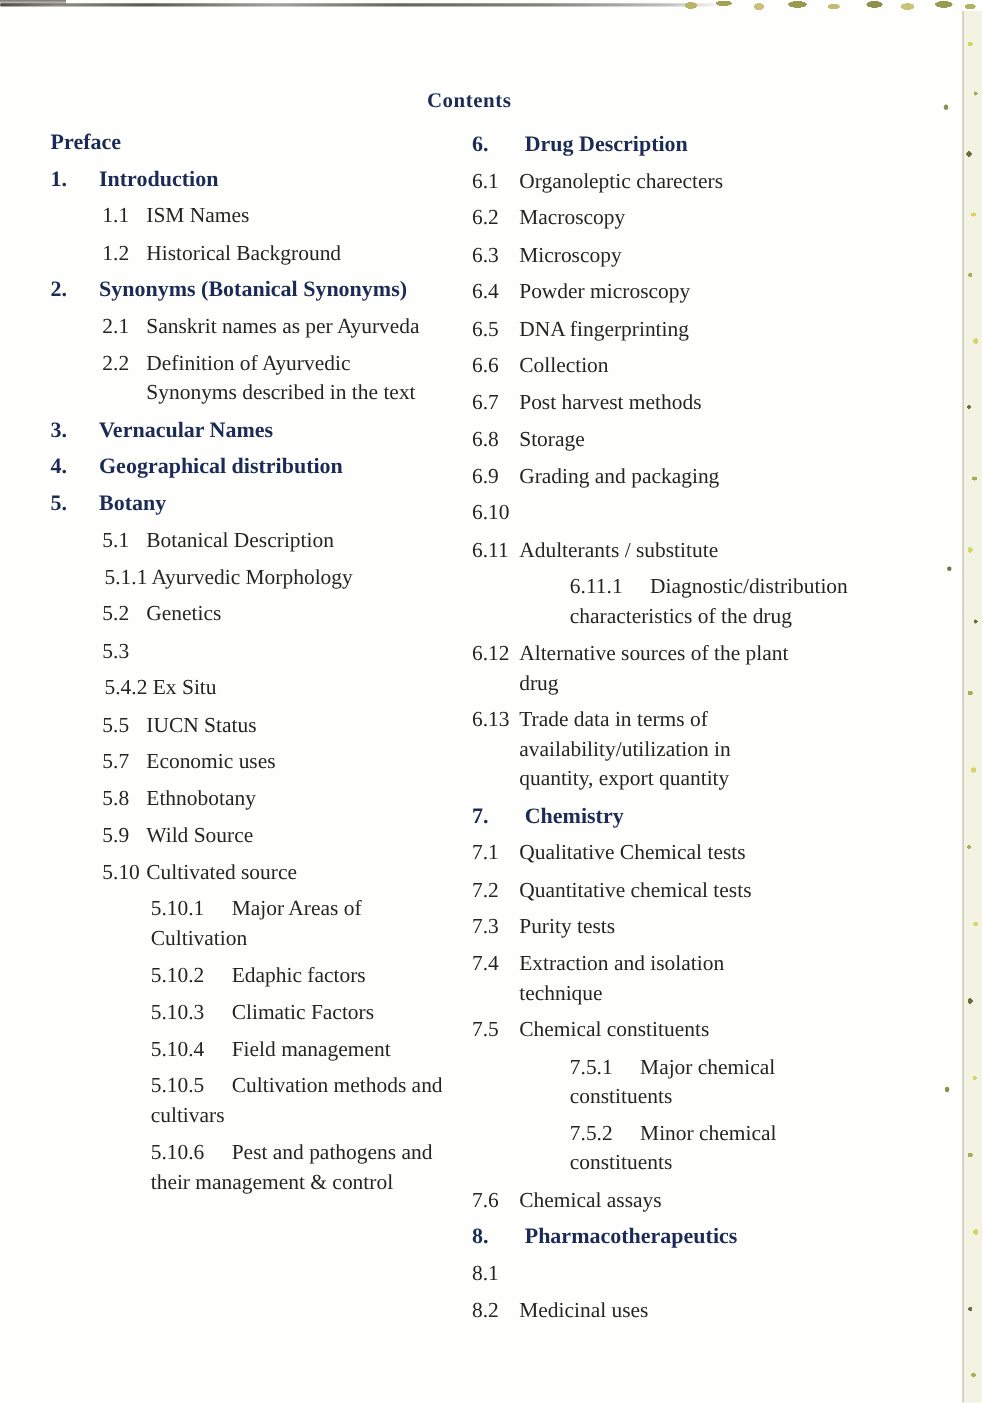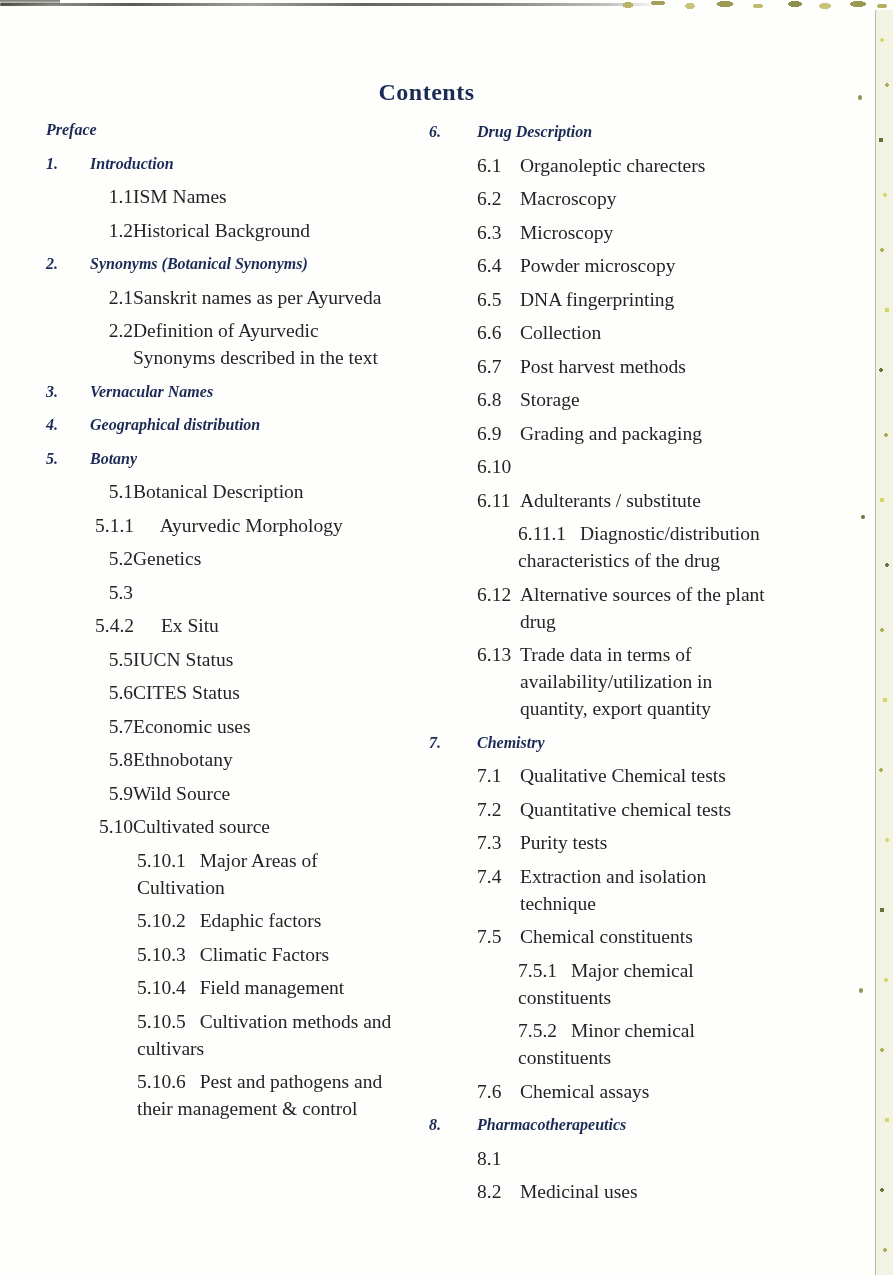--- a/index.html
+++ b/index.html
@@ -74,50 +74,50 @@
     border-left:1px solid #b9b9ad;
   }
   .stray-speck{position:absolute;border-radius:50%;}
   .speck-a{left:858px;top:95px;width:4px;height:5px;background:#8e9150;}
   .speck-b{left:861px;top:515px;width:4px;height:4px;background:#70733e;}
   .speck-c{left:859px;top:988px;width:4px;height:5px;background:#8e9150;}
 
   
   .title{
     position:absolute;top:76px;left:0;width:853px;margin:0;
-    text-align:center;font-size:24px;line-height:32px;font-weight:bold;
+    text-align:center;font-size:19px;line-height:32px;font-weight:bold;
     color:var(--navy);letter-spacing:.5px;
   }
   .col{position:absolute;font-size:19.5px;line-height:27px;color:var(--body);}
   .col-left{left:46px;top:116px;width:400px;}
   .col-right{left:429px;top:118px;width:440px;}
 
   .entry{margin:0 0 6.5px 0;}
   .entry .label{white-space:pre-line;}
 
   
-  .entry.section{display:flex;font-weight:bold;color:var(--navy);font-size:16px;font-style:italic;}
+  .entry.section{display:flex;font-weight:bold;color:var(--navy);font-size:20px;}
   .col-left  .entry.section .num{flex:none;width:44px;}
   .col-right .entry.section .num{flex:none;width:48px;}
 
   
   .entry.sub{display:flex;}
   .col-left  .entry.sub{margin-left:47px;}
-  .col-left  .entry.sub .num{flex:none;width:40px;text-align:right;}
-  .col-right .entry.sub{margin-left:48px;}
+  .col-left  .entry.sub .num{flex:none;width:40px;}
+  .col-right .entry.sub{}
   .col-right .entry.sub .num{flex:none;width:43px;}
 
   
   .entry.sub3tight{margin-left:49px;}
-  .entry.sub3tight .num{margin-right:22px;}
+  .entry.sub3tight .num{margin-right:0;}
 
   
   .col-left  .entry.sub3{margin-left:91px;}
   .col-right .entry.sub3{margin-left:89px;}
-  .entry.sub3 .num{margin-right:9px;}
+  .entry.sub3 .num{margin-right:20px;}
 </style>
 </head>
 <body>
 
 <div class="page">
   <div class="top-left-smudge"></div>
   <div class="top-edge-line"></div>
   <div class="top-right-blotch"></div>
   <div class="right-strip"></div>
   <div class="stray-speck speck-a"></div>
@@ -185,24 +185,20 @@
   </div>
       <div class="entry sub3tight">
     <span class="num">5.4.2</span>
     <span class="label">Ex Situ</span>
   </div>
       <div class="entry sub">
     <span class="num">5.5</span>
     <span class="label">IUCN Status</span>
   </div>
       <div class="entry sub">
-    <span class="num">5.6</span>
-    <span class="label">CITES Status</span>
-  </div>
-      <div class="entry sub">
     <span class="num">5.7</span>
     <span class="label">Economic uses</span>
   </div>
       <div class="entry sub">
     <span class="num">5.8</span>
     <span class="label">Ethnobotany</span>
   </div>
       <div class="entry sub">
     <span class="num">5.9</span>
     <span class="label">Wild Source</span>

